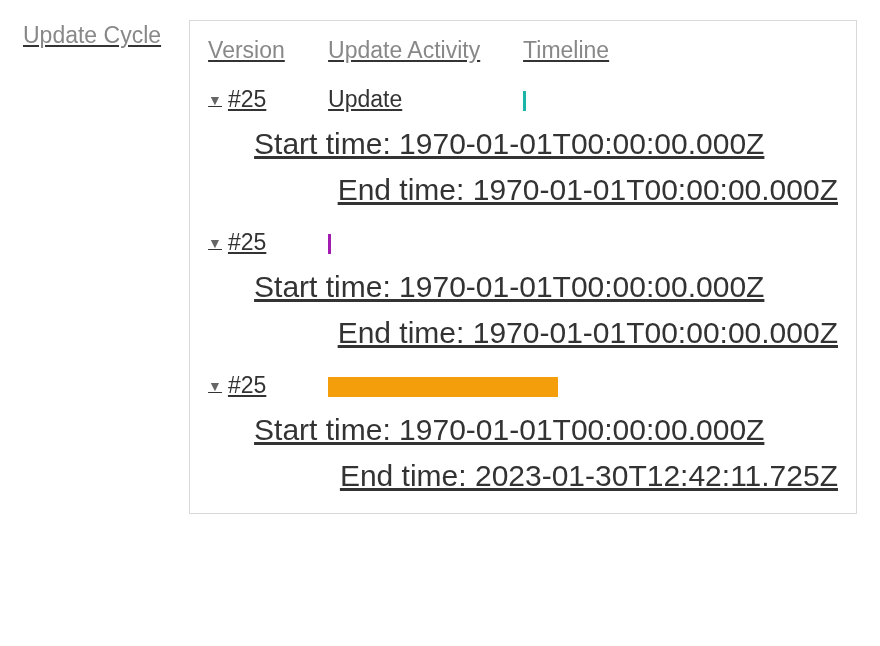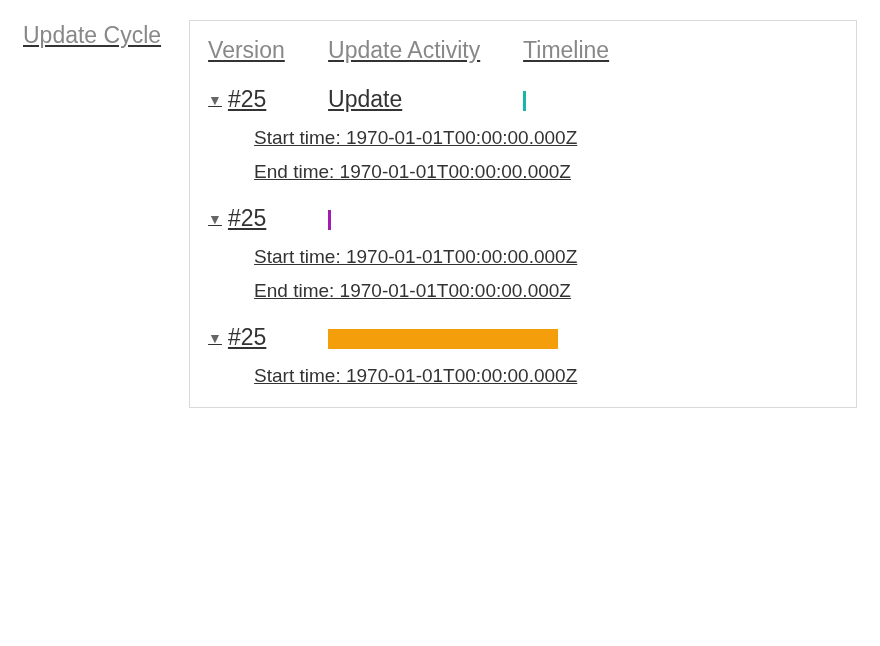--- a/index.html
+++ b/index.html
@@ -58,26 +58,26 @@
   .bar {
     position: absolute;
     top: 2px;
     height: 20px;
   }
   .bar.install { background: #1ab5a6; width: 3px; left: 0; }
   .bar.wait    { background: #a21caf; width: 3px; left: 0; }
   .bar.activate{ background: #f59e0b; width: 230px; left: 0; }
   .detail {
     padding-left: 46px;
-    font-size: 19px;
+    font-size: 30px;
     color: #333;
     margin-bottom: 12px;
     white-space: nowrap;
   }
-  .detail:last-of-type { margin-bottom: 22px; }
+  .detail:last-of-type { margin-bottom: 22px; text-align: right; }
   .grp:last-child .detail:last-of-type { margin-bottom: 0; }
 </style>
 </head>
 <body>
 
 <div class="wrap">
   <div class="side-label">Update Cycle</div>
 
   <div class="panel">
     <div class="hdr">
@@ -117,16 +117,17 @@
           <div class="row">
             <div class="vcell">
               <span class="tri">▼</span>
               <span>#25</span>
             </div>
             <div class="timeline-cell">
               <div class="bar activate"></div>
             </div>
           </div>
           <div class="detail">Start time: 1970-01-01T00:00:00.000Z</div>
+          <div class="detail">End time: 2023-01-30T12:42:11.725Z</div>
         </div>
       </div>
   </div>
 </div>
 
 </body></html>

